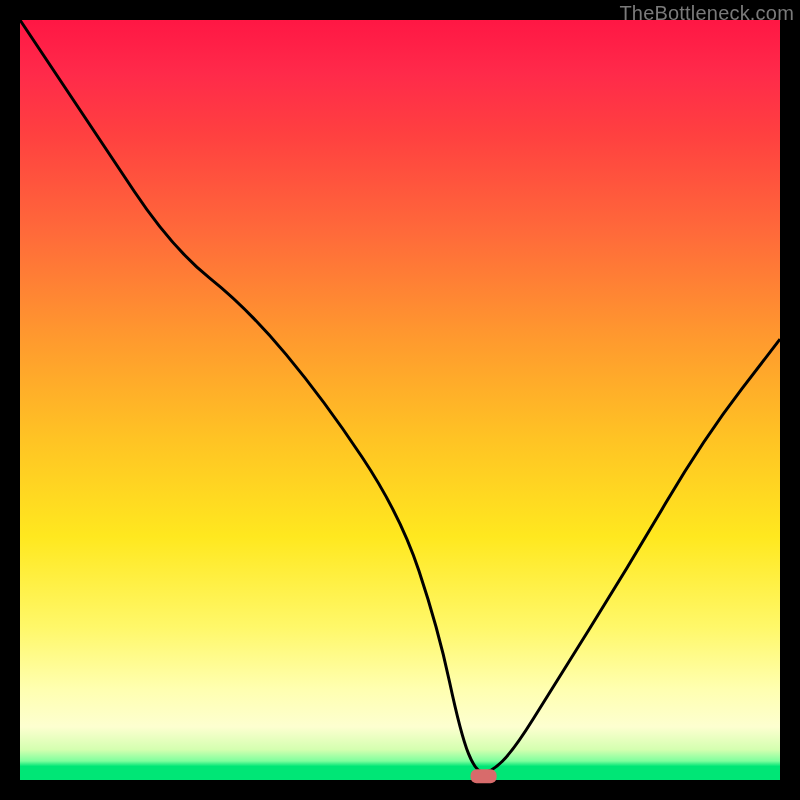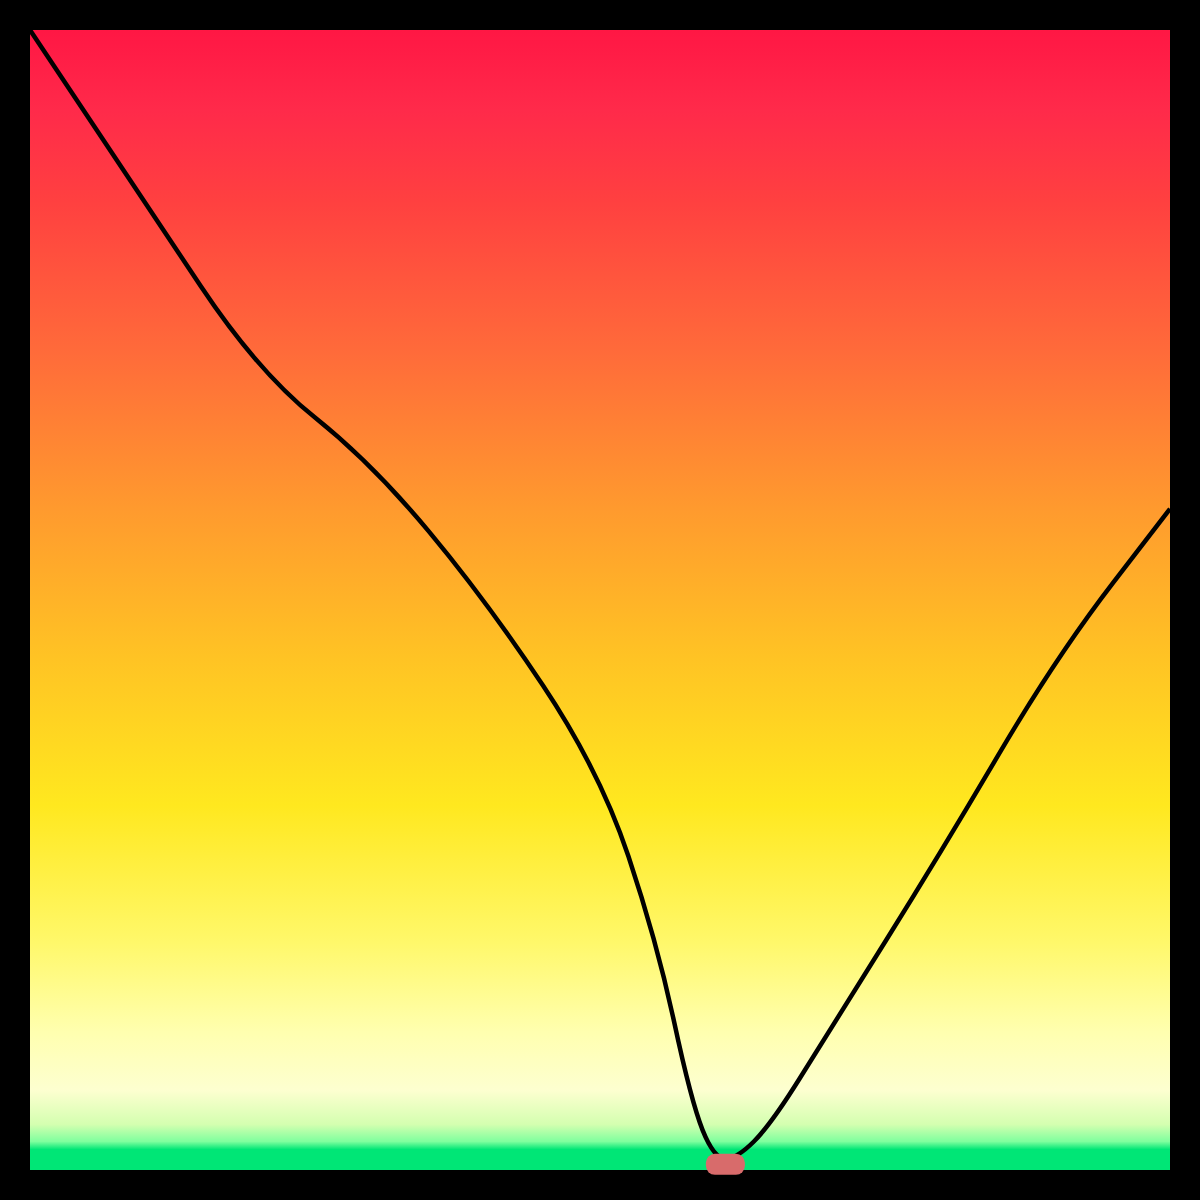--- a/index.html
+++ b/index.html
@@ -60,20 +60,21 @@
     overflow: visible;
   }
   .marker {
     fill: #d86b6b;
   }
 </style>
 </head>
 <body>
 
 <div class="frame">
+  <div class="watermark">TheBottleneck.com</div>
 
   <div class="plot">
     <svg class="curve" viewBox="0 0 760 760" preserveAspectRatio="none">
       <path fill="none" stroke="#000" stroke-width="3" d="M 0,0 Q 0,0 38,57 Q 76,114 114,171 Q 152,228 190,258.4 Q 228,288.8 266,334.4 Q 304,380 342,437 Q 380,494 399,551 Q 418.00000000000006,608 429.4,661.2 Q 440.79999999999995,714.4 448.4,733.4 Q 456,752.4 463.6,752.4 Q 471.2,752.4 482.6,741 Q 494,729.6 513,699.2 Q 532,668.8 570,608 Q 608,547.2 646,482.6 Q 684,418 722,368.6 T 760,319.20000000000005"></path>
       <rect class="marker" rx="6" ry="6" width="26" height="14" x="450.59999999999997" y="749.2"></rect>
     </svg>
   </div>
 </div>
 
 </body></html>

